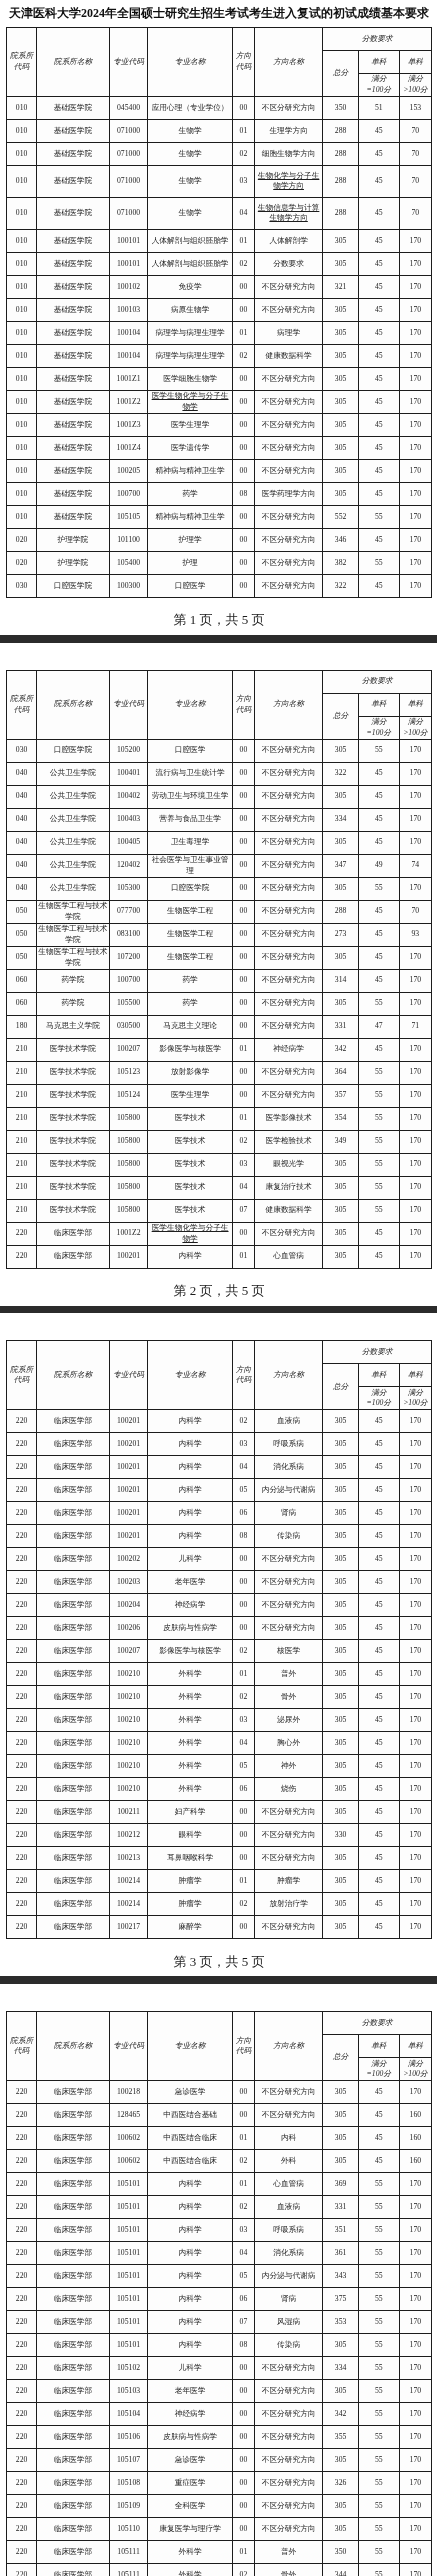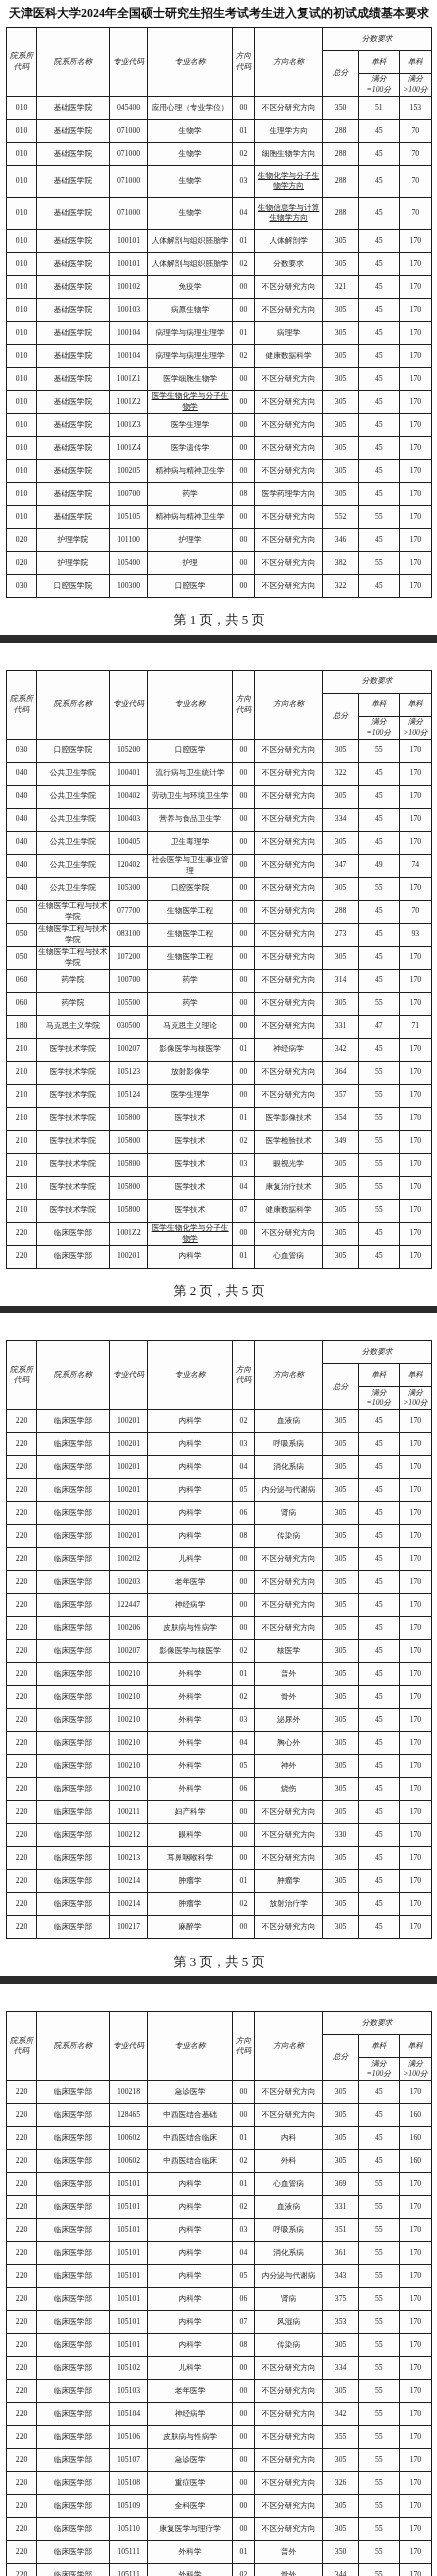--- a/index.html
+++ b/index.html
@@ -767,21 +767,21 @@
             <td>老年医学</td>
             <td>00</td>
             <td>不区分研究方向</td>
             <td>305</td>
             <td>45</td>
             <td>170</td>
           </tr>
           <tr>
             <td>220</td>
             <td>临床医学部</td>
-            <td>122447</td>
+            <td>100204</td>
             <td>神经病学</td>
             <td>00</td>
             <td>不区分研究方向</td>
             <td>305</td>
             <td>45</td>
             <td>170</td>
           </tr>
           <tr>
             <td>220</td>
             <td>临床医学部</td>

